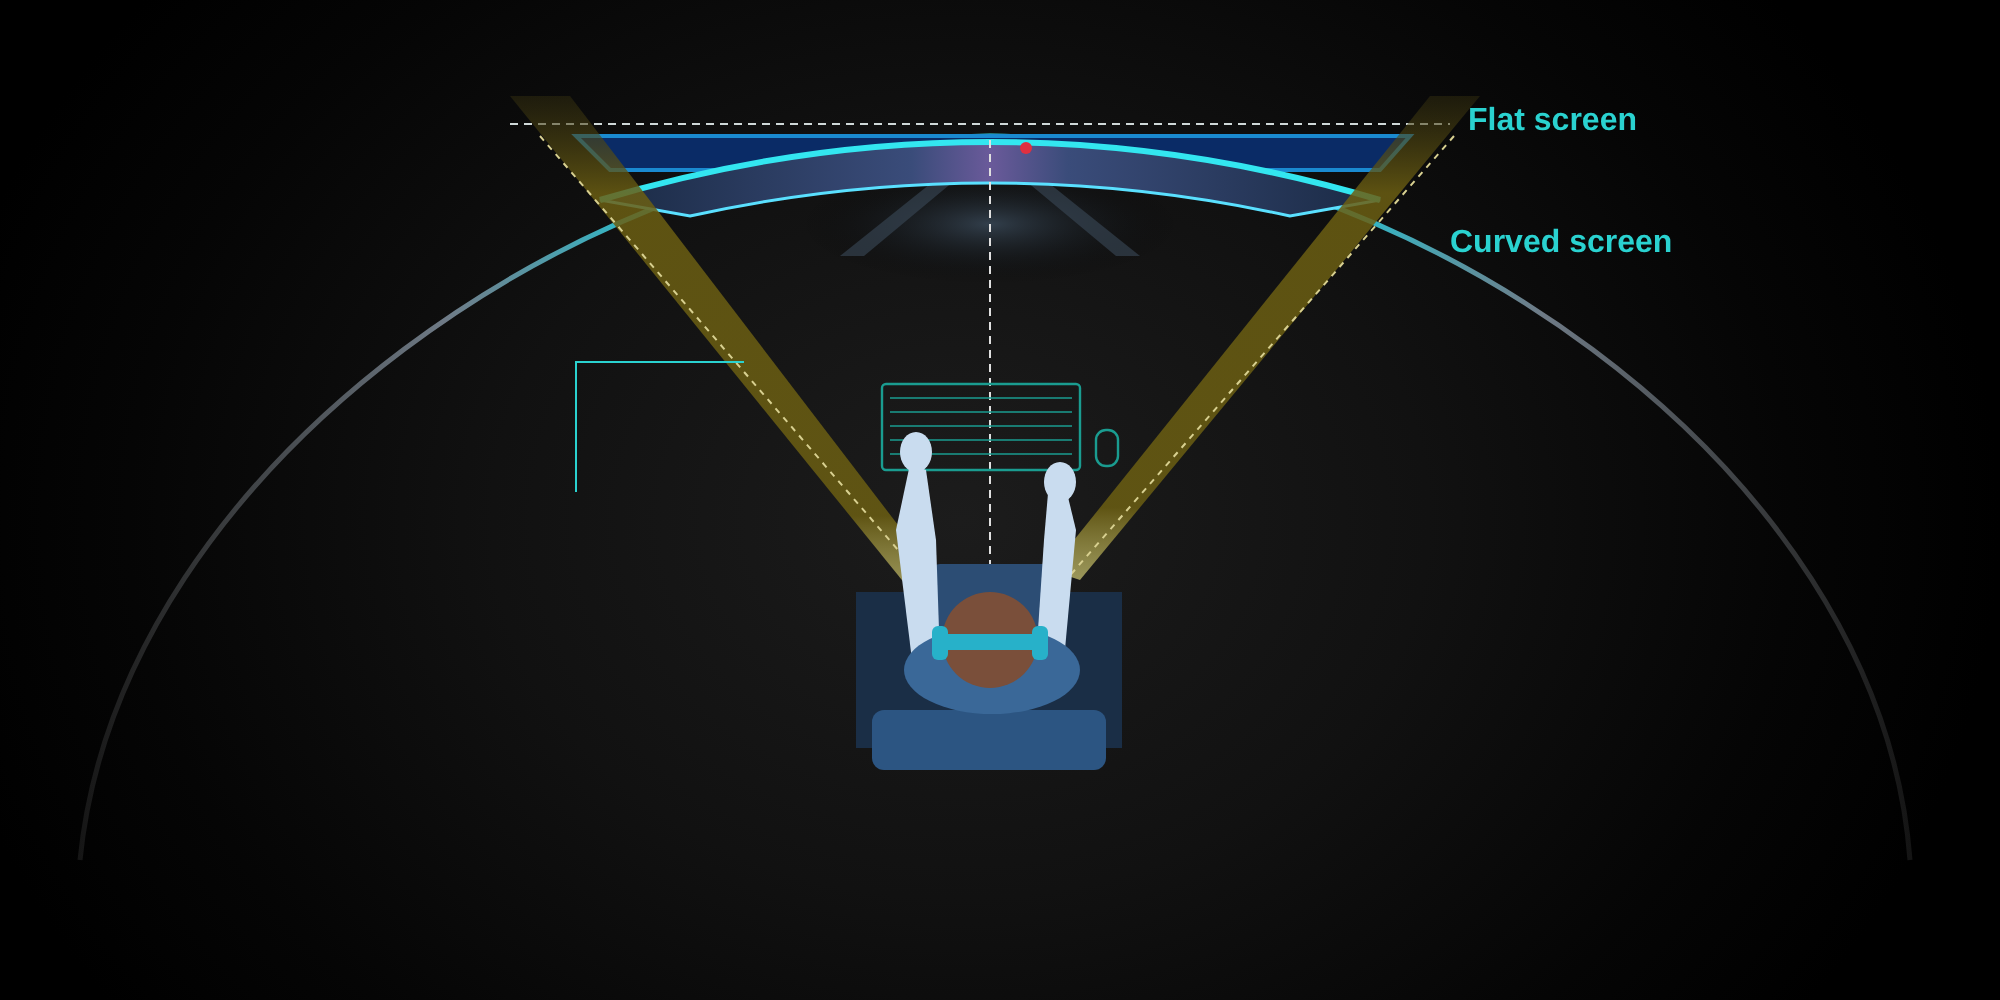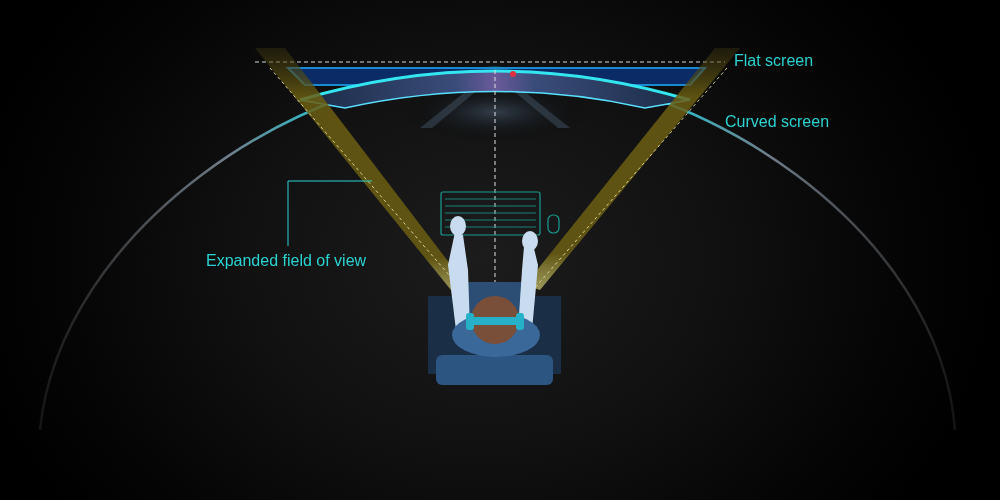--- a/index.html
+++ b/index.html
@@ -1,18 +1,18 @@
 <!DOCTYPE html>
 <html><head>
 <meta charset="utf-8">
 <style>
   html,body{margin:0;padding:0;background:#000;}
   body{width:1000px;height:500px;overflow:hidden;position:relative;font-family:"Liberation Sans",sans-serif;}
   .stage{position:absolute;left:0;top:0;width:1000px;height:500px;
-    background:radial-gradient(ellipse 520px 420px at 480px 260px,#1c1c1c 0%,#111 45%,#050505 80%,#000 100%);}
+    background:radial-gradient(ellipse 520px 420px at 480px 260px,#1c1c1c 0%,#111 45%,#050505 80%,#000 100%);font-weight:bold;}
   svg.art{position:absolute;left:0;top:0;}
   .label{position:absolute;color:#2ad2d0;font-size:16px;white-space:nowrap;}
 </style>
 </head>
 <body>
 
 <div class="stage">
   <svg class="art" width="1000" height="500" viewBox="0 0 1000 500">
     <defs>
       <linearGradient id="arcGrad" x1="0" y1="0" x2="1" y2="0">
@@ -97,14 +97,13 @@
       <ellipse cx="496" cy="335" rx="44" ry="22" fill="#3a6898"></ellipse>
       <circle cx="495" cy="320" r="24" fill="#7a4f3a"></circle>
       <rect x="469" y="317" width="52" height="8" rx="3" fill="#27b1c9"></rect>
       <rect x="466" y="313" width="8" height="17" rx="3" fill="#27b1c9"></rect>
       <rect x="516" y="313" width="8" height="17" rx="3" fill="#27b1c9"></rect>
     </g>
   </svg>
 
   <div class="label" style="left:734px;top:52px;">Flat screen</div>
   <div class="label" style="left:725px;top:113px;">Curved screen</div>
-  <div class="label" style="left:206px;top:252px;">Expanded field of view</div>
 </div>
 
 </body></html>

